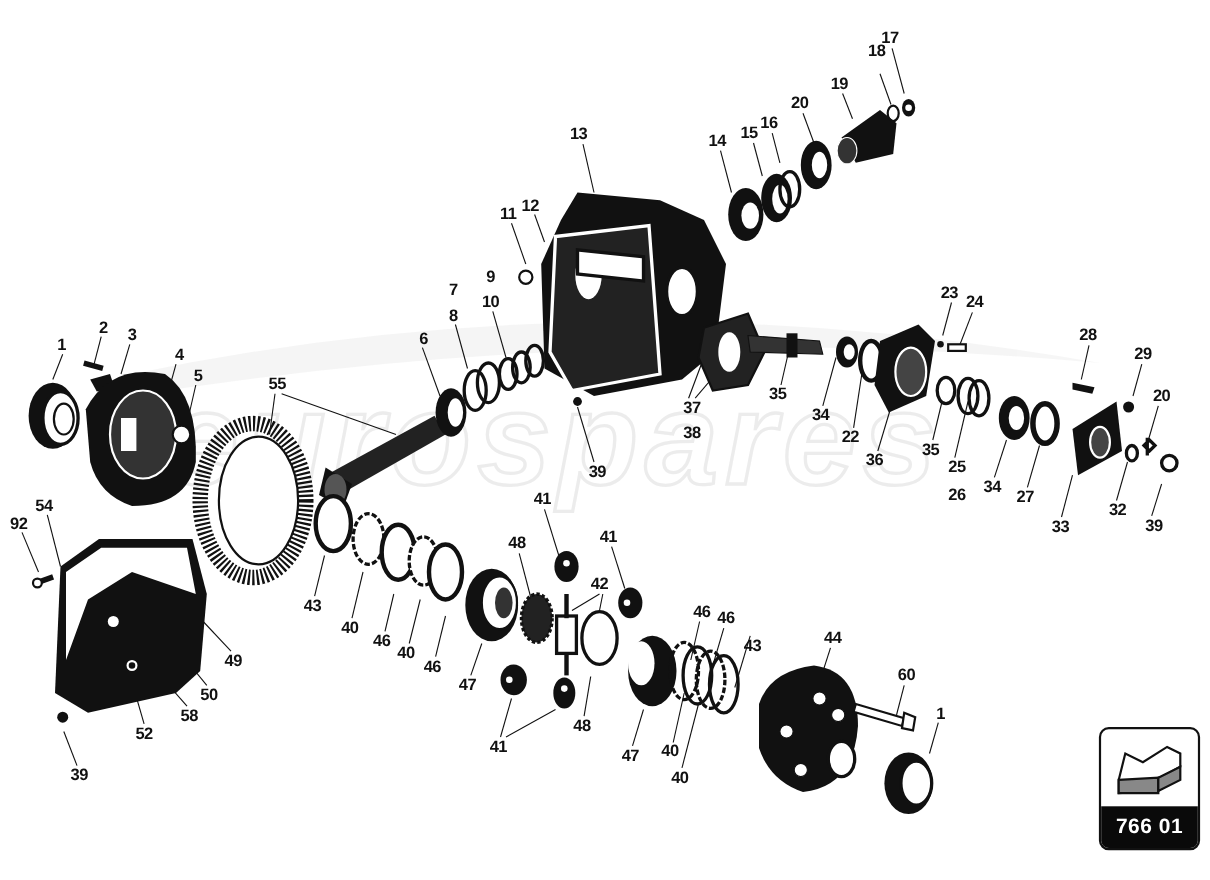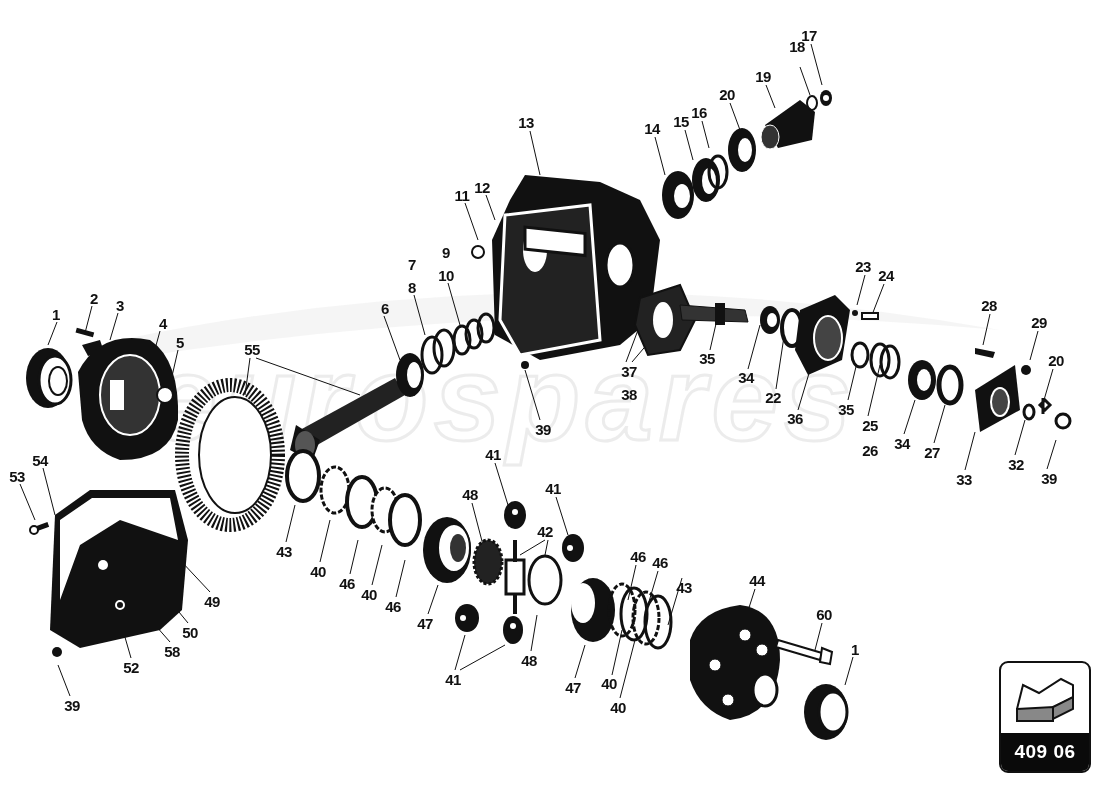--- a/index.html
+++ b/index.html
@@ -369,26 +369,26 @@
   <div class="lbl" style="left:638px;top:556px">46</div>
   <div class="lbl" style="left:660px;top:562px">46</div>
   <div class="lbl" style="left:425px;top:623px">47</div>
   <div class="lbl" style="left:573px;top:687px">47</div>
   <div class="lbl" style="left:470px;top:494px">48</div>
   <div class="lbl" style="left:529px;top:660px">48</div>
   <div class="lbl" style="left:212px;top:601px">49</div>
   <div class="lbl" style="left:190px;top:632px">50</div>
   <div class="lbl" style="left:172px;top:651px">58</div>
   <div class="lbl" style="left:131px;top:667px">52</div>
-  <div class="lbl" style="left:17px;top:476px">53</div>
+  <div class="lbl" style="left:17px;top:476px">92</div>
   <div class="lbl" style="left:40px;top:460px">54</div>
   <div class="lbl" style="left:252px;top:349px">55</div>
   <div class="lbl" style="left:855px;top:649px">1</div>
 </div>
 
 <div class="badge">
   <svg class="arrow" viewBox="0 0 72 54">
     <polygon points="8,38 14,14 30,22 52,8 64,14 64,26 46,36 44,48 8,50" fill="#fff" stroke="#111" stroke-width="2"></polygon>
     <polygon points="8,38 44,36 44,50 8,50" fill="#888" stroke="#111" stroke-width="2"></polygon>
     <polygon points="44,36 64,26 64,38 44,48" fill="#888" stroke="#111" stroke-width="2"></polygon>
   </svg>
-  <div class="code">409 06</div>
+  <div class="code">766 01</div>
 </div>
 
 </body></html>

